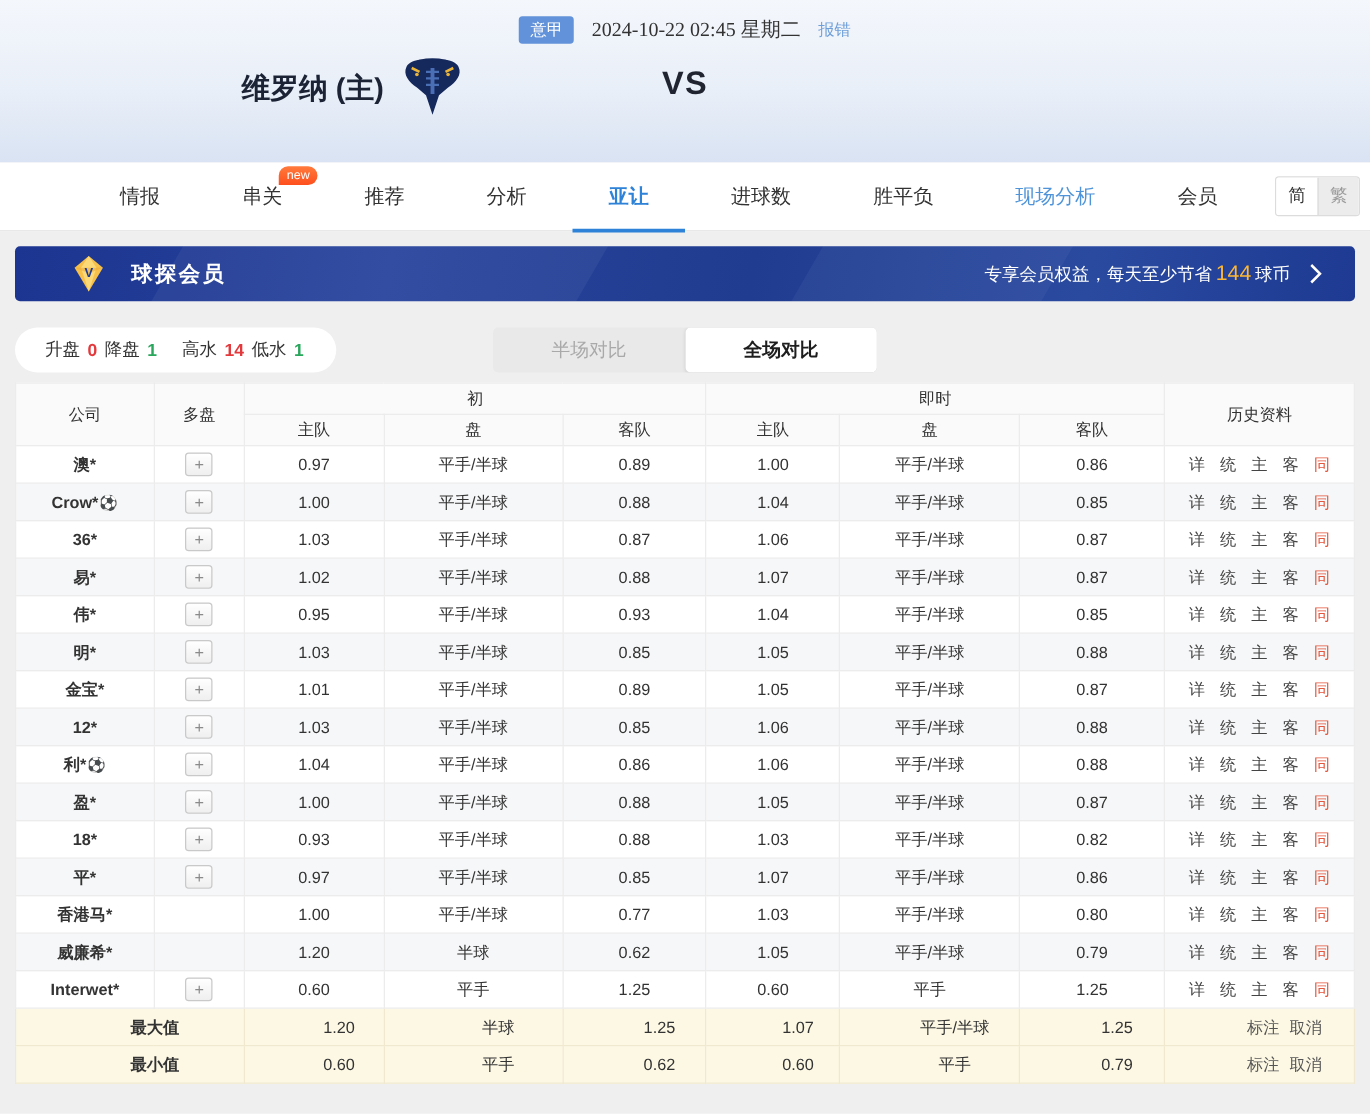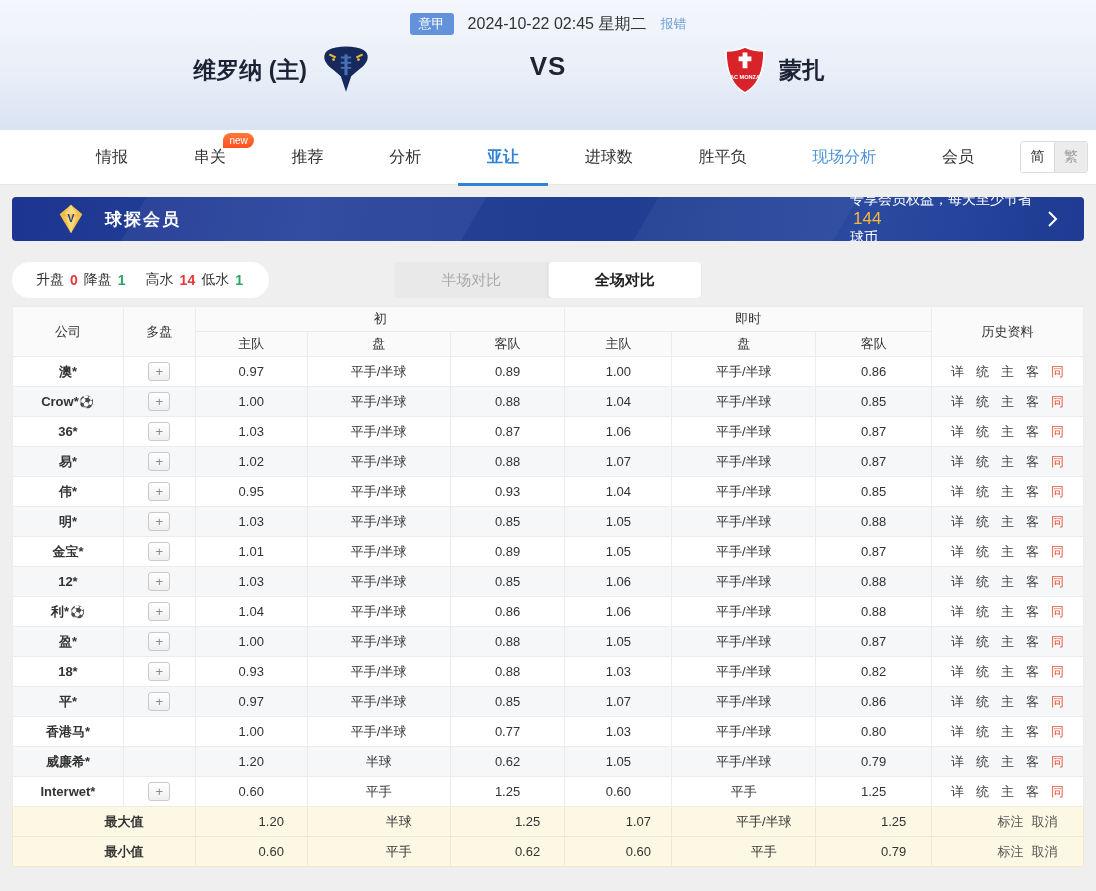--- a/index.html
+++ b/index.html
@@ -6,21 +6,21 @@
   html,body { width:1096px; }
   body {
     font-family: "Liberation Sans", "DejaVu Sans", sans-serif;
     background:#efeff0; color:#333; height:891px; overflow:hidden; position:relative;
   }
   
   .match-header{
     height:130px; position:relative;
     background:linear-gradient(180deg,#f4f7fc 0%,#e9eff8 55%,#d9e3f3 100%);
   }
-  .match-meta{ padding-top:13px; display:flex; justify-content:center; align-items:center; gap:14px; font-size:15px; color:#333;}
+  .match-meta{ padding-top:13px; display:flex; justify-content:center; align-items:center; gap:14px; font-size:15px; color:#333;font-family:Liberation Serif, serif;}
   .league-badge{ background:#6292d9; color:#fff; font-size:13px; padding:2px 9px; border-radius:3px; cursor:pointer;}
   .match-datetime{ font-size:16px; color:#333; }
   .report-error{ color:#6f9fd9; font-size:13px; cursor:pointer; }
   .teams-row{ position:relative; height:54px; margin-top:8px;text-decoration:underline; }
   .vs{ position:absolute; left:50%; transform:translateX(-50%); top:8px; font-size:26px; font-weight:800; color:#1f2430; letter-spacing:1px;}
   .team{ position:absolute; top:0; display:flex; align-items:center; gap:13px; height:54px;}
   .team-home{ right:50%; margin-right:176px; }
   .team-away{ left:50%; margin-left:176px; }
   .team-name{ font-size:23px; font-weight:700; color:#1c2335; white-space:nowrap;}
   .team-logo{ display:flex; align-items:center; }
@@ -37,21 +37,21 @@
   .lang{ width:33px; height:30px; font-size:14px; background:#fff; color:#333; border:none; cursor:pointer; font-family:inherit;}
   .lang.off{ border-left:1px solid #dcdcdc; background:#ececec; color:#9a9a9a;}
   
   .banner{ margin:12px 12px 0; height:44px; border-radius:4px; color:#fff; position:relative; overflow:hidden;
     background:linear-gradient(100deg,#1c3590 0%,#27449c 28%,#203c90 55%,#2a4aa0 80%,#1e3a92 100%);
     display:flex; align-items:center; cursor:pointer;}
   .banner::before{ content:''; position:absolute; left:120px; top:-20px; width:340px; height:90px; background:rgba(255,255,255,.05); transform:skewX(-30deg);}
   .banner::after{ content:''; position:absolute; right:240px; top:-20px; width:200px; height:90px; background:rgba(255,255,255,.045); transform:skewX(-30deg);}
   .diamond-icon{ margin-left:42px; display:flex; }
   .banner-title{ margin-left:17px; font-size:17px; font-weight:700; letter-spacing:2px;}
-  .banner-promo{ margin-left:auto; font-size:14px; display:flex; align-items:flex-start;flex-direction:column;}
+  .banner-promo{ margin-left:auto; font-size:14px; display:flex; align-items:flex-end;}
   .banner-promo .gold{ color:#fcb735; font-size:17px; font-weight:400; margin:0 3px;}
   .chevron-right{ margin:0 26px 0 14px; display:flex;}
   
   .toolbar{ position:relative; height:36px; margin:21px 12px 0;}
   .stats-pill{ position:absolute; left:0; top:0; height:36px; background:#fff; border-radius:18px; display:flex; align-items:center; padding:0 26px 0 24px; gap:6px; font-size:14px; color:#333; white-space:nowrap;}
   .stats-pill .red{ color:#e4393c; font-weight:700;}
   .stats-pill .green{ color:#2aa75c; font-weight:700;}
   .stats-pill .sep{ width:8px; }
   .period-tabs{ position:absolute; left:50%; transform:translateX(-50%); top:0; width:307px; height:36px; background:#e9e9ea; border-radius:4px; display:flex; overflow:hidden;}
   .ptab{ flex:1; border:none; background:transparent; color:#a9a9a9; font-size:15px; cursor:pointer; font-family:inherit;}
@@ -89,30 +89,20 @@
           <path d="M25 6 C20 2 8 3 5 9 C2 15 7 21 13 25 L20 31 L25 46 L30 31 L37 25 C43 21 48 15 45 9 C42 3 30 2 25 6 Z" fill="#16295c"></path>
           <path d="M25 10 L25 30" stroke="#4a6fb5" stroke-width="3"></path>
           <path d="M20 13 h10 M20 18 h10 M20 23 h10" stroke="#4a6fb5" stroke-width="1.8"></path>
           <path d="M9 10 l6 3 M41 10 l-6 3" stroke="#e8b43a" stroke-width="2"></path>
           <circle cx="13" cy="15" r="1.4" fill="#e8b43a"></circle>
             <circle cx="37" cy="15" r="1.4" fill="#e8b43a"></circle>
         </svg>
       </span>
     </div>
     <div class="vs">VS</div>
-    <div class="team team-away">
-      <span class="team-logo">
-        <svg width="42" height="48" viewBox="0 0 40 48">
-          <path d="M20 1 C26 4 33 5 39 5 C39 24 33 40 20 47 C7 40 1 24 1 5 C7 5 14 4 20 1 Z" fill="#d8232a" stroke="#ffffff" stroke-width="1.6"></path>
-          <path d="M17.6 6.5 h4.8 v4 h4 v4.8 h-4 v7 h-4.8 v-7 h-4 v-4.8 h4 z" fill="#ffffff"></path>
-          <text x="20" y="33" font-size="5.6" fill="#ffffff" text-anchor="middle" font-weight="bold" font-family="Liberation Sans, sans-serif">AC MONZA</text>
-        </svg>
-      </span>
-      <span class="team-name">蒙扎</span>
-    </div>
   </div>
 </header>
 
 <nav class="tab-bar">
   <div class="tabs" id="nav-tabs">
       <a class="nav-tab">
         <span>情报</span>
       </a>
       <a class="nav-tab">
         <span>串关</span>

